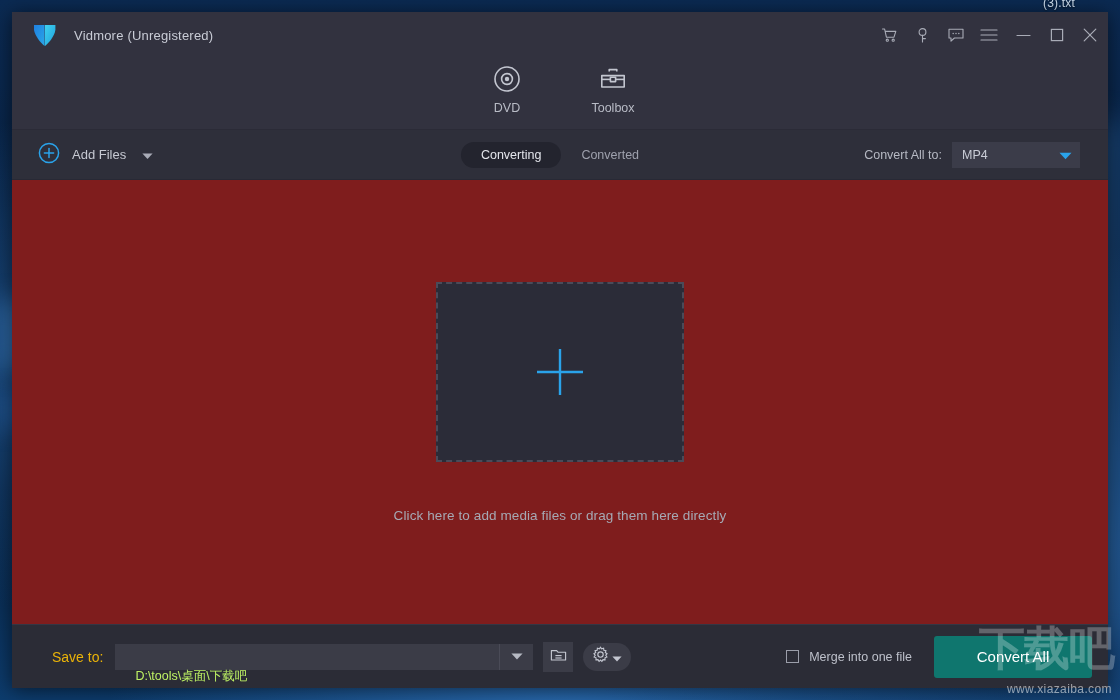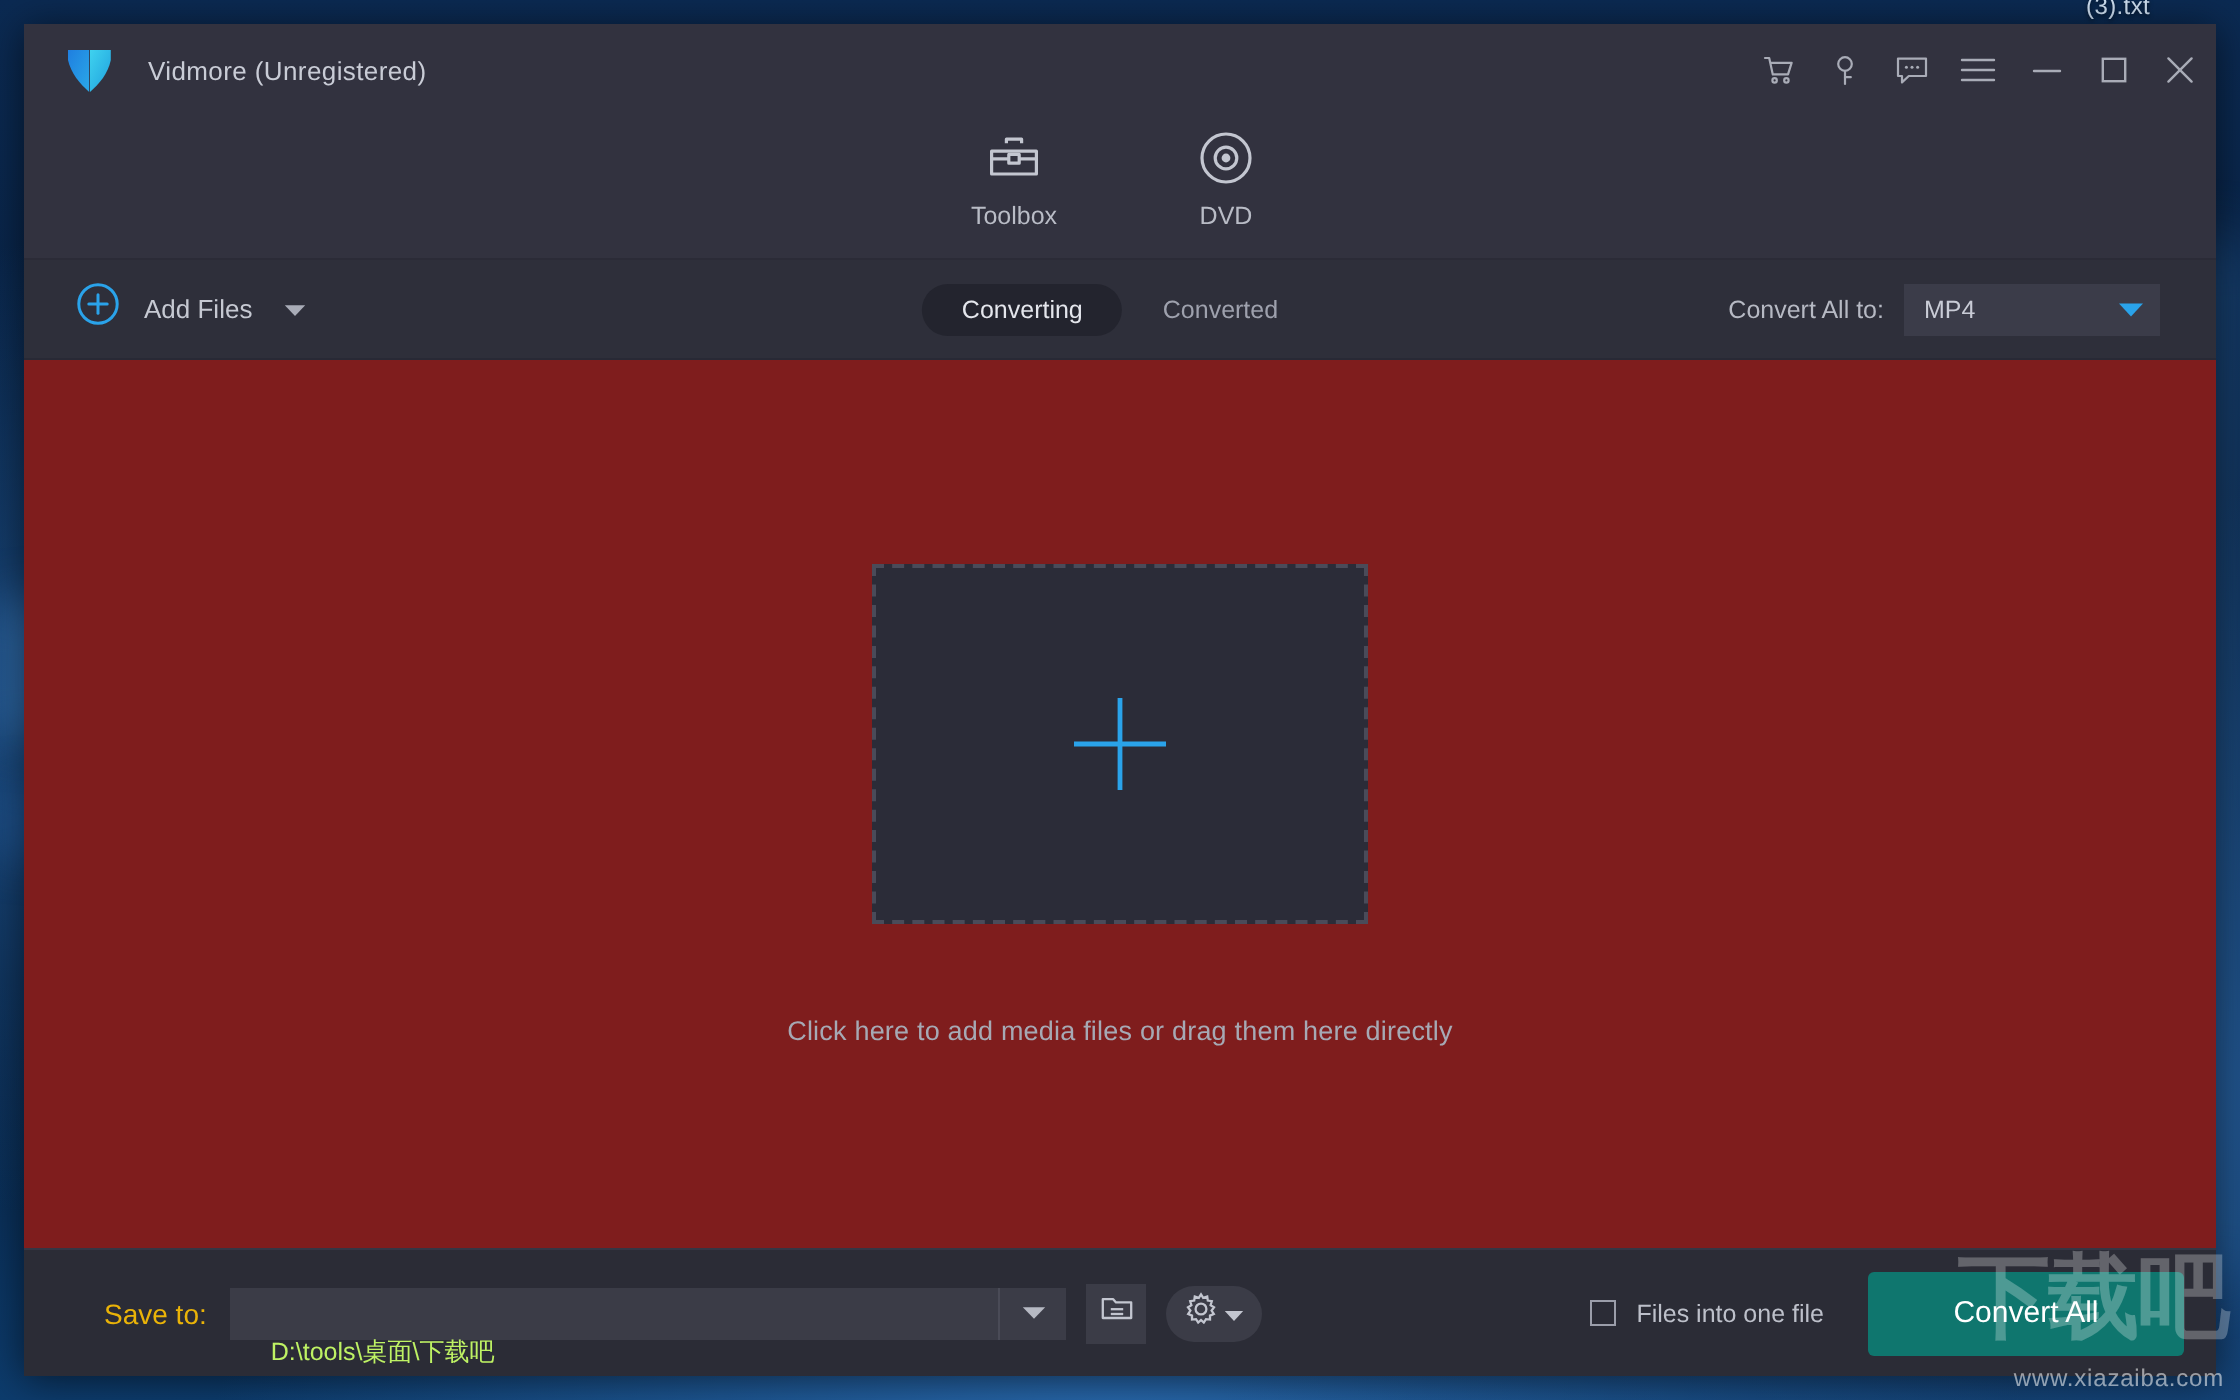--- a/index.html
+++ b/index.html
@@ -333,39 +333,39 @@
       <div class="wc-gap"></div>
     </div>
   </div>
 
   <div id="navbar">
     <div id="navtabs">
 
 
       <div class="navtab">
         <span class="nt-icon">
+          <svg width="28" height="28" viewBox="0 0 28 28" fill="none" stroke="#c3c6d0" stroke-width="1.6">
+            <circle cx="14" cy="14" r="12"></circle>
+            <circle cx="14" cy="14" r="5.4"></circle>
+            <circle cx="14" cy="14" r="2.2" fill="#c3c6d0" stroke="none"></circle>
+          </svg>
+        </span>
+        <span class="nt-label">DVD</span>
+      </div>
+
+      <div class="navtab">
+        <span class="nt-icon">
           <svg width="28" height="28" viewBox="0 0 28 28" fill="none" stroke="#c3c6d0" stroke-width="1.6" stroke-linejoin="round">
             <path d="M10.2 6.6 V4.6 H17.8 V6.6"></path>
             <rect x="2.8" y="10.6" width="22.4" height="11.4"></rect>
             <path d="M2.8 14.4 H25.2"></path>
             <rect x="11.4" y="12.2" width="5.2" height="4.4" fill="#32323f"></rect>
           </svg>
         </span>
         <span class="nt-label">Toolbox</span>
-      </div>
-
-      <div class="navtab">
-        <span class="nt-icon">
-          <svg width="28" height="28" viewBox="0 0 28 28" fill="none" stroke="#c3c6d0" stroke-width="1.6">
-            <circle cx="14" cy="14" r="12"></circle>
-            <circle cx="14" cy="14" r="5.4"></circle>
-            <circle cx="14" cy="14" r="2.2" fill="#c3c6d0" stroke="none"></circle>
-          </svg>
-        </span>
-        <span class="nt-label">DVD</span>
       </div>
 
     </div>
   </div>
 
   <div id="toolbar">
 
     <div id="add-files">
       <span>
         <svg width="22" height="22" viewBox="0 0 22 22" fill="none" stroke="#2aa3ea" stroke-width="1.5" stroke-linecap="round">
@@ -442,21 +442,21 @@
       </span>
       <span>
         <svg width="10" height="6" viewBox="0 0 10 6">
             <path d="M0.4 0.5 L5 5.5 L9.6 0.5 Z" fill="#c3c6d0"></path>
           </svg>
       </span>
     </div>
 
     <div id="merge-wrap">
       <span id="merge-box"></span>
-      <span id="merge-label">Files into one file</span>
+      <span id="merge-label">Merge into one file</span>
     </div>
 
     <button id="convert-all-btn">Convert All</button>
   </div>
 
 </div>
 
 <div id="watermark">
   <div id="wm-cn">下载吧</div>
   <div id="wm-url">www.xiazaiba.com</div>

